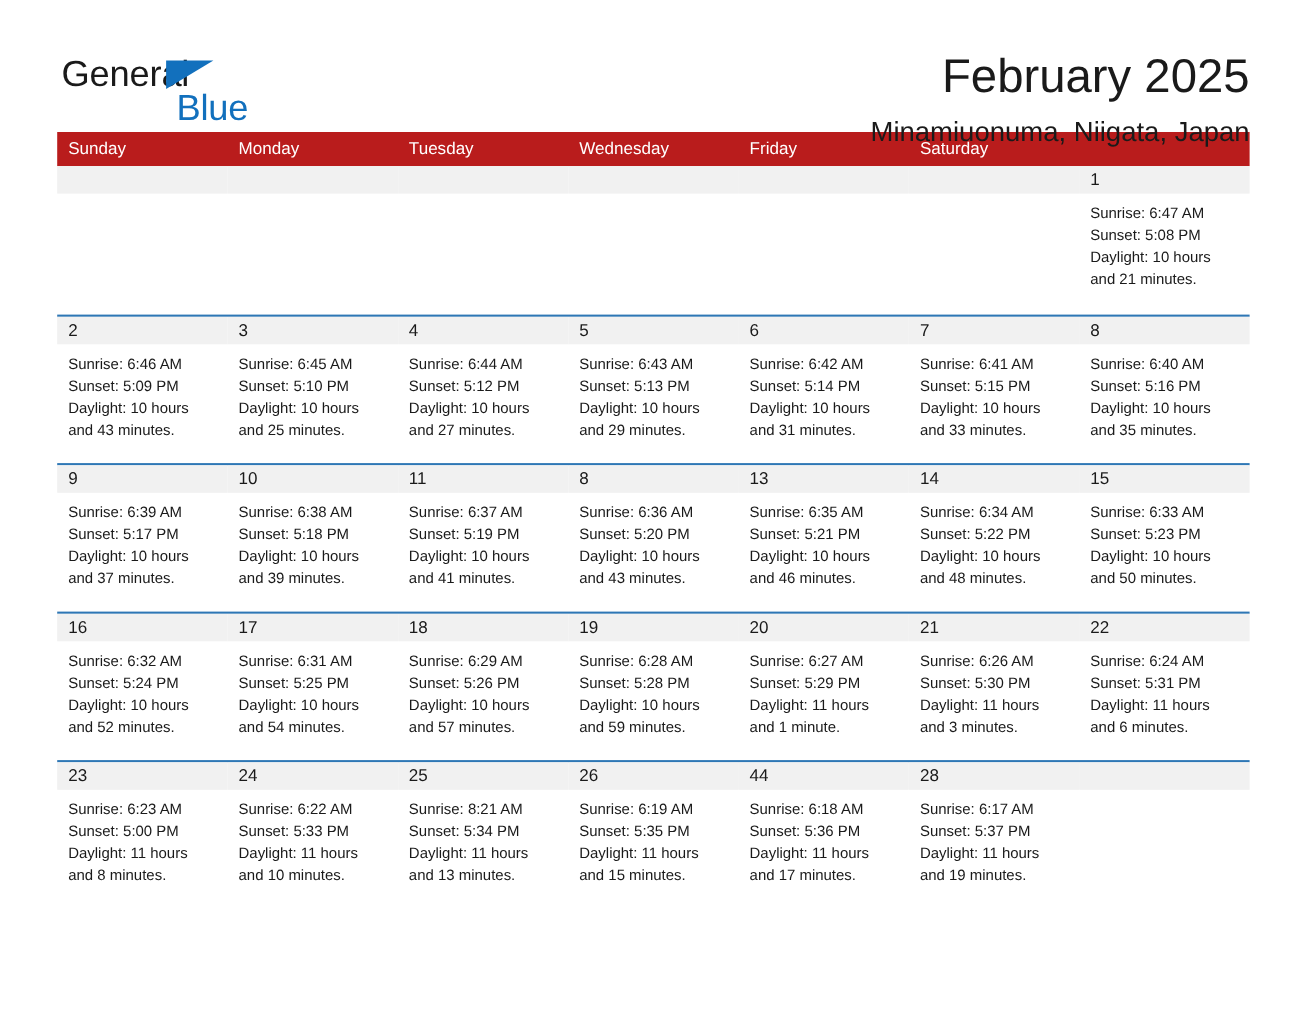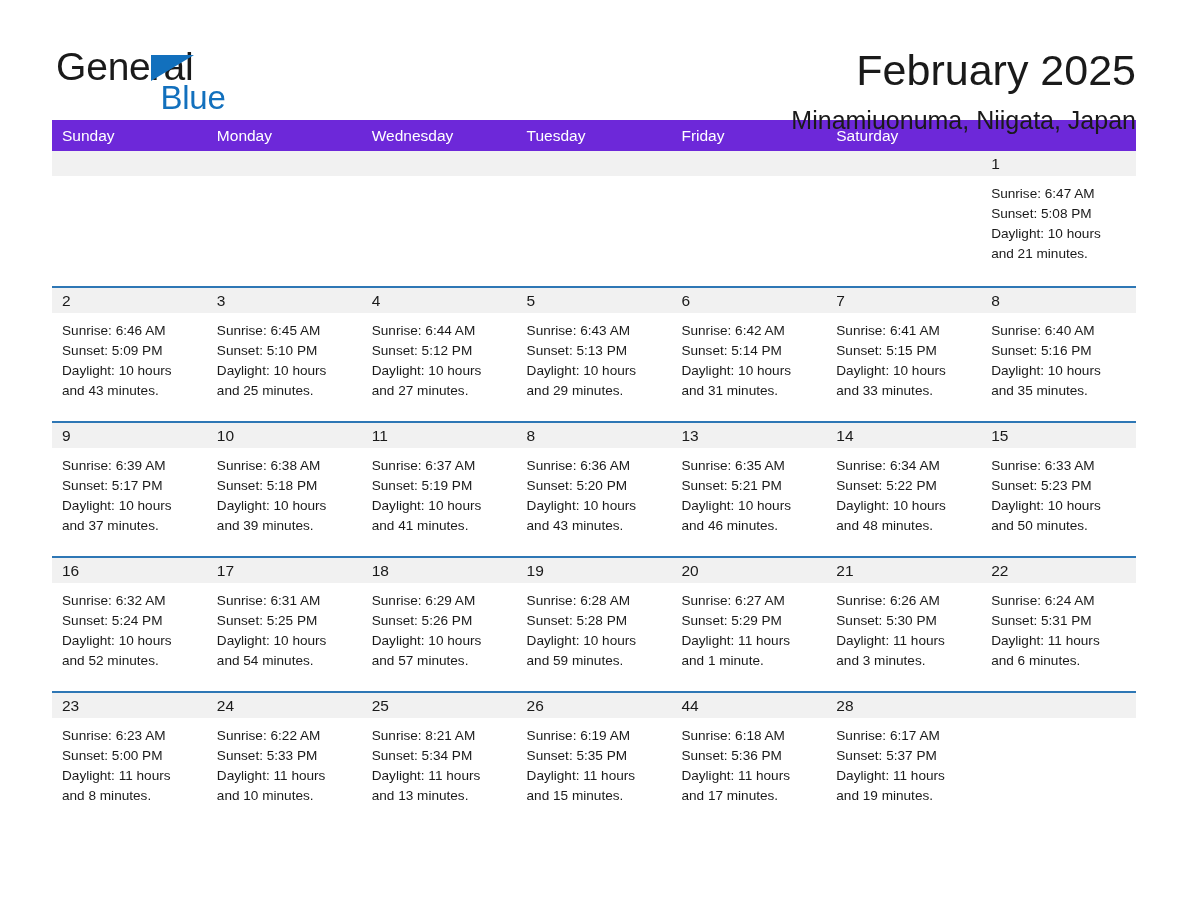--- a/index.html
+++ b/index.html
@@ -34,21 +34,21 @@
   }
 
   .brand {
     position: relative;
     width: 200px;
     height: 70px;
     flex: 0 0 auto;
     padding-top: 6px;
   }
   .brand-general {
-    font-size: 39px;
+    font-size: 33px;
     line-height: 34px;
     letter-spacing: -0.2px;
     color: #1a1a1a;
     font-family: "Liberation Sans", sans-serif;
     font-weight: 400;
   }
   .brand-blue {
     font-size: 33px;
     line-height: 34px;
     letter-spacing: -0.2px;
@@ -92,21 +92,21 @@
 
   
   .calendar {
     margin: 8px 52px 0 52px;
     width: 1084px;
   }
 
   .dow-row {
     display: grid;
     grid-template-columns: repeat(7, 1fr);
-    background: #6d28d9;
+    background: #b91c1c;
     height: 31px;
   }
   .dow-cell {
     color: #ffffff;
     font-size: 15.5px;
     line-height: 31px;
     padding-left: 10px;
     white-space: nowrap;
   }
 
@@ -158,22 +158,22 @@
       <div class="cal-title">February 2025</div>
       <div class="cal-subtitle">Minamiuonuma, Niigata, Japan</div>
     </div>
   </div>
 
   <div class="calendar">
 
     <div class="dow-row">
       <div class="dow-cell">Sunday</div>
       <div class="dow-cell">Monday</div>
+      <div class="dow-cell">Tuesday</div>
       <div class="dow-cell">Wednesday</div>
-      <div class="dow-cell">Tuesday</div>
       <div class="dow-cell">Friday</div>
       <div class="dow-cell">Saturday</div>
     </div>
 
     <div class="week first">
       <div class="week-inner">
         <div class="daycell empty">
             <div class="daynum-band"></div>
             <div class="detail">
               <div></div>

